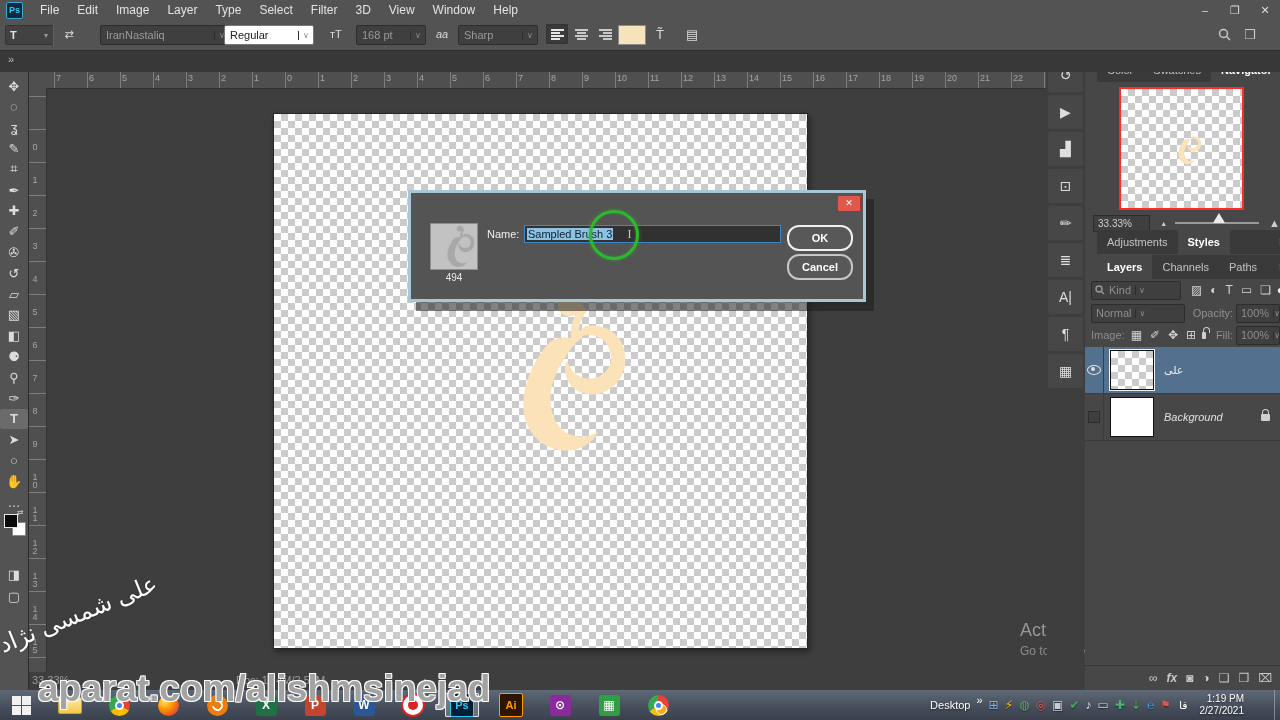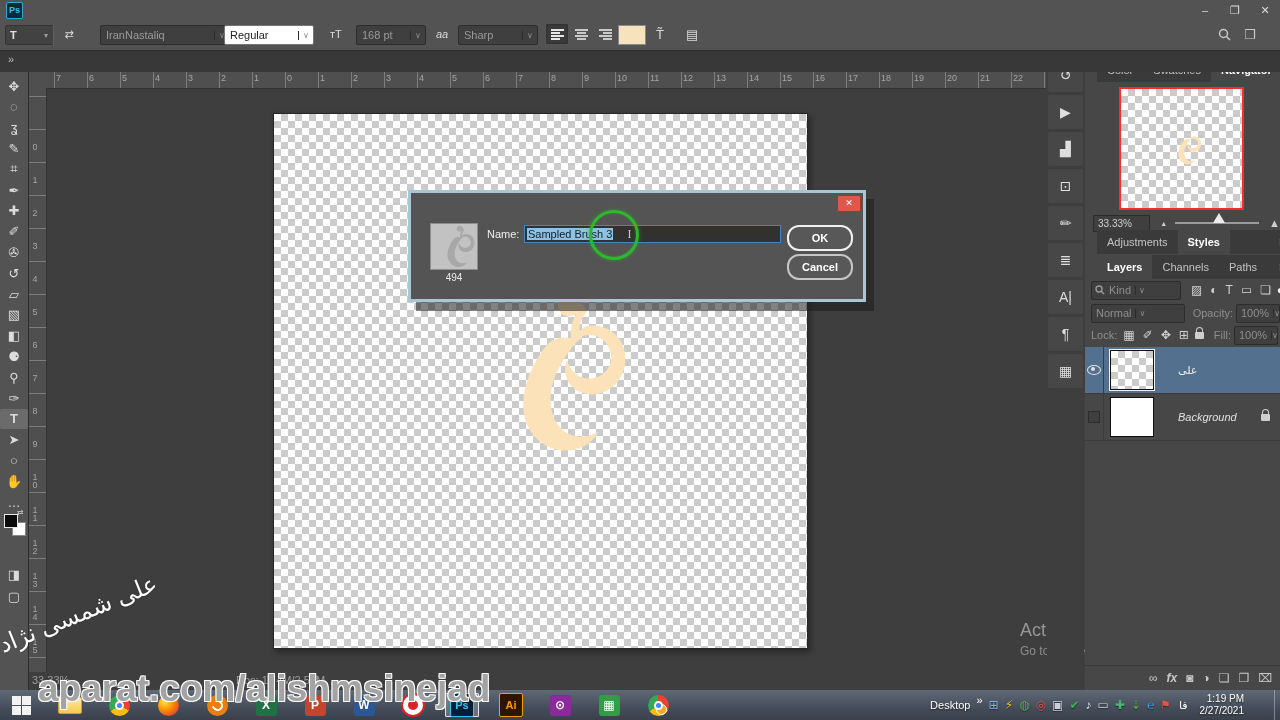--- a/index.html
+++ b/index.html
@@ -99,21 +99,21 @@
   .minicombo .carr{width:12px;text-align:center;font-size:8px;border-left:1px solid #2c2c2c;}
   .layer-row{position:absolute;left:0;width:195px;height:46px;border-bottom:1px solid #3c3c3c;display:flex;align-items:center;}
   .layer-row.selected{background:#53708e;}
   .eyewell{width:18px;height:46px;border-right:1px solid #3c3c3c;display:flex;align-items:center;justify-content:center;}
   .eye{width:12px;height:8px;border:1px solid #e2e2e2;border-radius:50%;position:relative;}
   .eye::after{content:'';position:absolute;left:3px;top:1px;width:4px;height:4px;background:#e2e2e2;border-radius:50%;}
   .eyebox{width:10px;height:10px;background:#3f3f3f;border:1px solid #2c2c2c;}
   .lthumb{width:42px;height:38px;margin-left:6px;border:1px solid #111;}
   .lthumb.sel{outline:1px solid #f0f0f0;}
   .lthumb.white{background:#fff;}
-  .lname{margin-left:24px;color:#f0f0f0;font-size:11px;}
+  .lname{margin-left:10px;color:#f0f0f0;font-size:11px;}
   .lname.bg{font-style:italic;color:#e0e0e0;}
   .padlock{width:9px;height:7px;background:#cfcfcf;position:relative;border-radius:1px;margin-left:auto;margin-right:10px;}
   .padlock::before{content:'';position:absolute;top:-5px;left:1px;width:5px;height:5px;border:1.5px solid #cfcfcf;border-bottom:none;border-radius:4px 4px 0 0;}
   #layerbottom{position:absolute;left:0;top:607px;width:195px;height:25px;border-top:1px solid #383838;
                display:flex;align-items:center;justify-content:flex-end;gap:9px;padding-right:8px;box-sizing:border-box;}
   #layerbottom .bicon{color:#c9c9c9;font-size:12px;}
   .fx{font-style:italic;font-weight:bold;}
 
   
   #dialog{left:408px;top:190px;width:452px;height:106px;z-index:20;border:3px solid #a9c6d4;background:#545454;
@@ -172,20 +172,33 @@
 
   svg{display:block;}
 </style>
 </head>
 <body>
 
 <div id="stage">
 
   <div class="abs" id="menubar">
     <div id="ps-logo">Ps</div>
+    <div id="menus" style="display:flex;">
+        <div class="menu-item">File</div>
+        <div class="menu-item">Edit</div>
+        <div class="menu-item">Image</div>
+        <div class="menu-item">Layer</div>
+        <div class="menu-item">Type</div>
+        <div class="menu-item">Select</div>
+        <div class="menu-item">Filter</div>
+        <div class="menu-item">3D</div>
+        <div class="menu-item">View</div>
+        <div class="menu-item">Window</div>
+        <div class="menu-item">Help</div>
+      </div>
     <div id="winctl">
       <div class="wbtn">–</div>
       <div class="wbtn">❐</div>
       <div class="wbtn">✕</div>
     </div>
   </div>
 
   <div class="abs" id="optionsbar">
     <div class="opt well" style="left:5px;width:38px;justify-content:space-between;">
       <span style="font-weight:bold;">T</span>
@@ -490,21 +503,21 @@
         <span class="carr">∨</span>
       </div>
       <span style="margin-left:8px;">Opacity:</span>
       <div class="minicombo" style="margin-left:3px;width:42px;">
         <span class="cval">100%</span>
         <span class="carr">∨</span>
       </div>
     </div>
 
     <div class="rowline" style="top:266px;height:22px;">
-      <span style="margin-left:6px;">Lock:</span>
+      <span style="margin-left:6px;">Image:</span>
       <div id="lockicons" style="display:flex;margin-left:2px;">
           <div class="micon">▦</div>
           <div class="micon">✐</div>
           <div class="micon">✥</div>
           <div class="micon">⊞</div>
         </div>
       <div class="padlock" style="margin:0 0 0 2px;"></div>
       <span style="margin-left:10px;">Fill:</span>
       <div class="minicombo" style="margin-left:3px;width:42px;">
         <span class="cval">100%</span>

